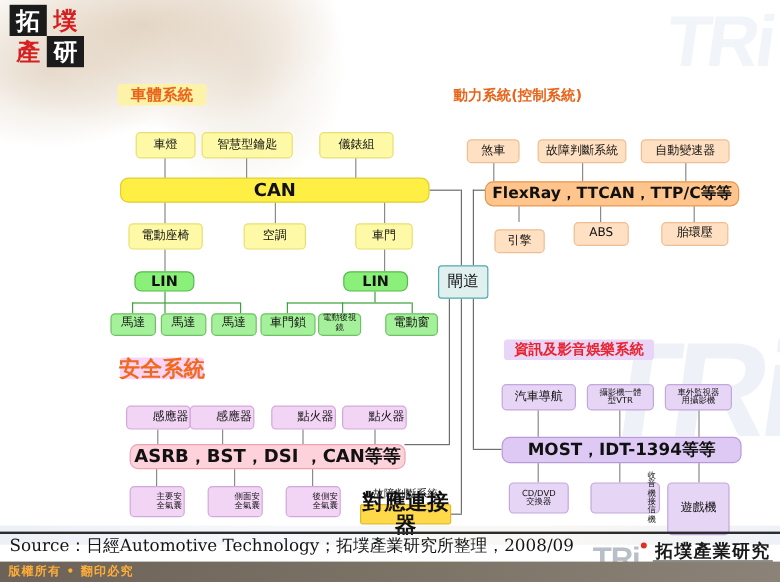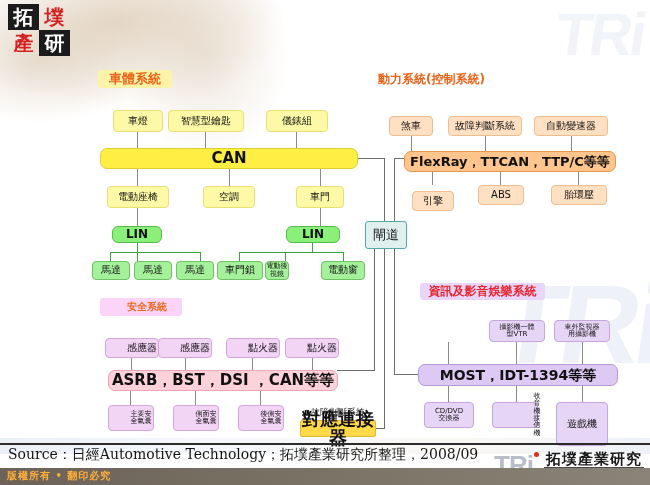--- a/index.html
+++ b/index.html
@@ -138,21 +138,21 @@
   <div class="logo">
     <div class="cell k1">拓</div>
     <div class="cell k2">墣</div>
     <div class="cell k3">產</div>
     <div class="cell k4">研</div>
   </div>
 
 
   <div class="hdr hdr-power" style="left:378px;top:70px;width:150px;height:18px;font-size:12px;justify-content:flex-start;">動力系統(控制系統)</div>
   <div class="hdr hdr-body" style="left:98px;top:70px;width:74px;height:18px;font-size:13px;">車體系統</div>
-  <div class="hdr hdr-safety" style="left:100px;top:298px;width:70px;height:18px;font-size:10px;padding-left:12px;">安全系統</div>
+  <div class="hdr hdr-safety" style="left:100px;top:298px;width:70px;height:18px;font-size:18px;">安全系統</div>
   <div class="hdr hdr-info" style="left:420px;top:283px;width:125px;height:17px;font-size:12px;">資訊及影音娛樂系統</div>
 
   <div class="node yellow md" style="left:113px;top:110px;width:50px;height:22px;">車燈</div>
   <div class="node yellow md" style="left:168px;top:110px;width:76px;height:22px;">智慧型鑰匙</div>
   <div class="node yellow md" style="left:266px;top:110px;width:62px;height:22px;">儀錶組</div>
 
   <div class="ln v" style="left:137px;top:132px;height:17px;"></div>
   <div class="ln v" style="left:205px;top:132px;height:17px;"></div>
   <div class="ln v" style="left:296px;top:132px;height:17px;"></div>
 
@@ -182,21 +182,21 @@
   <div class="node green md" style="left:134px;top:261px;width:38px;height:19px;">馬達</div>
   <div class="node green md" style="left:176px;top:261px;width:38px;height:19px;">馬達</div>
 
   <div class="ln ln-g v" style="left:312px;top:243px;height:9px;"></div>
   <div class="ln ln-g h" style="left:239px;top:252px;width:104px;"></div>
   <div class="ln ln-g v" style="left:239px;top:252px;height:9px;"></div>
   <div class="ln ln-g v" style="left:285px;top:252px;height:9px;"></div>
   <div class="ln ln-g v" style="left:343px;top:252px;height:9px;"></div>
 
   <div class="node green md" style="left:217px;top:261px;width:46px;height:19px;">車門鎖</div>
-  <div class="node green tiny" style="left:265px;top:261px;width:24px;height:19px;font-family:Liberation Mono, monospace;">電動後視鏡</div>
+  <div class="node green tiny" style="left:265px;top:261px;width:36px;height:19px;font-family:Liberation Mono, monospace;">電動後視鏡</div>
   <div class="node green md" style="left:321px;top:261px;width:44px;height:19px;">電動窗</div>
 
   <div class="node cyanbox md" style="left:365px;top:221px;width:42px;height:28px;font-size:13px;">閘道</div>
 
   <div class="ln ln-d h" style="left:358px;top:158px;width:26px;"></div>
   <div class="ln ln-d v" style="left:384px;top:158px;height:63px;"></div>
 
   <div class="ln ln-d v" style="left:394px;top:158px;height:63px;"></div>
   <div class="ln ln-d h" style="left:394px;top:158px;width:21px;"></div>
 
@@ -247,38 +247,39 @@
   <div class="node pink tiny" style="left:108px;top:405px;width:46px;height:26px;white-space:pre-line;">主要安
 全氣囊</div>
   <div class="node pink tiny" style="left:173px;top:405px;width:46px;height:26px;white-space:pre-line;">側面安
 全氣囊</div>
   <div class="node pink tiny" style="left:238px;top:405px;width:46px;height:26px;white-space:pre-line;">後側安
 全氣囊</div>
 
   <div class="node" style="left:298px;top:406px;width:80px;height:13px;font-size:9px;color:#222;text-align:right;">故障判斷系統</div>
   <div class="node gold-bar" style="left:300px;top:420px;width:76px;height:17px;font-size:18px;">對應連接器</div>
 
+  <div class="node purple md" style="left:418px;top:320px;width:62px;height:22px;">汽車導航</div>
   <div class="node purple tiny" style="left:489px;top:320px;width:56px;height:22px;white-space:pre-line;">攝影機一體
 型VTR</div>
   <div class="node purple tiny" style="left:554px;top:320px;width:56px;height:22px;white-space:pre-line;">車外監視器
 用攝影機</div>
 
   <div class="ln v" style="left:448px;top:342px;height:22px;"></div>
   <div class="ln v" style="left:516px;top:342px;height:22px;"></div>
   <div class="ln v" style="left:582px;top:342px;height:22px;"></div>
 
   <div class="node purple-bar" style="left:418px;top:364px;width:200px;height:22px;font-size:14px;">MOST，IDT-1394等等</div>
 
   <div class="ln v" style="left:448px;top:386px;height:16px;"></div>
   <div class="ln v" style="left:516px;top:386px;height:16px;"></div>
   <div class="ln v" style="left:582px;top:386px;height:16px;"></div>
 
   <div class="node purple tiny" style="left:424px;top:402px;width:50px;height:26px;white-space:pre-line;">CD/DVD
 交換器</div>
-  <div class="node purple tiny" style="left:492px;top:402px;width:46px;height:26px;white-space:pre-line;padding-left:44px;">收音機
+  <div class="node purple tiny" style="left:492px;top:402px;width:58px;height:26px;white-space:pre-line;padding-left:44px;">收音機
 接信機</div>
   <div class="node purple md" style="left:556px;top:402px;width:52px;height:44px;white-space:pre-line;">遊戲機</div>
 
   <div class="rule"></div>
   <div class="source">Source：日經Automotive Technology；拓墣產業研究所整理，2008/09</div>
 
   <div class="trilogo">
     <div class="tri-mark">TRi</div>
     <div class="tri-dot"></div>
     <div class="tri-underline"></div>

